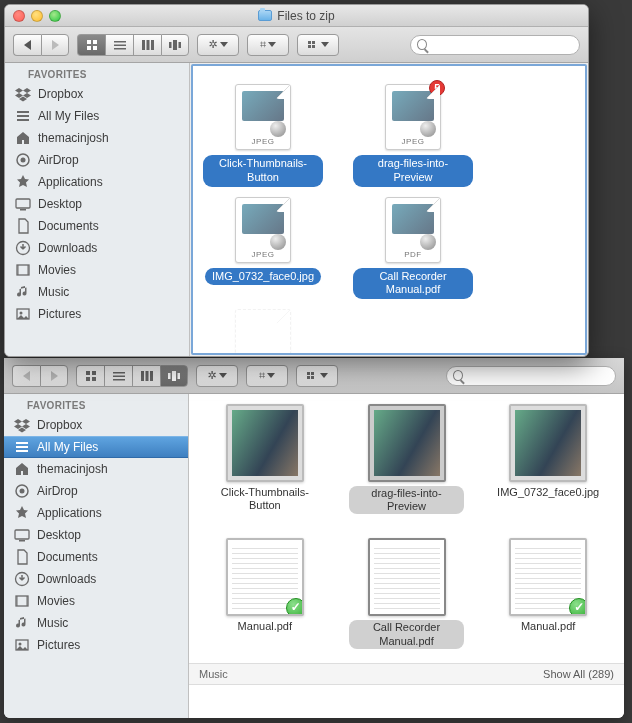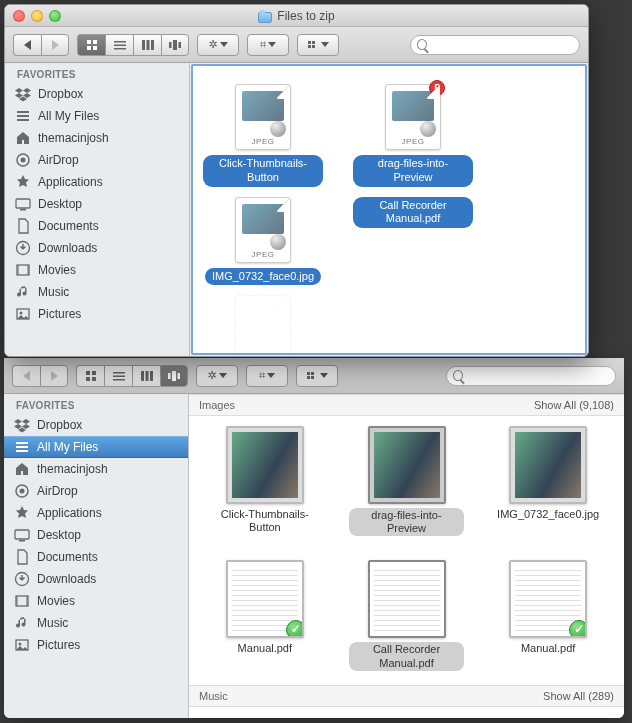--- a/index.html
+++ b/index.html
@@ -8,21 +8,21 @@
 .window { position: absolute; background: #ededed; border-radius: 6px; box-shadow: 0 8px 30px rgba(0,0,0,0.5); border: 1px solid #999; overflow: hidden; }
 .window.front { left: 4px; top: 4px; width: 585px; height: 353px; z-index: 2; }
 .window.back { left: 4px; top: 358px; width: 620px; height: 360px; z-index: 1; background: #f5f5f5; border: none; border-radius: 0 0 6px 6px; box-shadow: 0 4px 15px rgba(0,0,0,0.3); }
 
 .titlebar { height: 22px; background: linear-gradient(#e8e8e8,#d0d0d0); border-bottom: 1px solid #b0b0b0; display: flex; align-items: center; position: relative; }
 .traffic { display: flex; gap: 6px; padding-left: 8px; }
 .tl { width: 12px; height: 12px; border-radius: 50%; border: 0.5px solid rgba(0,0,0,0.2); }
 .tl.r { background: radial-gradient(circle at 40% 35%, #ff8a80,#ff5f57); }
 .tl.y { background: radial-gradient(circle at 40% 35%, #ffe082,#ffbd2e); }
 .tl.g { background: radial-gradient(circle at 40% 35%, #a5e88c,#28c840); }
-.title-center { position: absolute; left: 0; right: 0; text-align: center; font-size: 12px; color: #4a4a4a; display: flex; justify-content: center; align-items: flex-end; gap: 5px; pointer-events: none; }
+.title-center { position: absolute; left: 0; right: 0; text-align: center; font-size: 12px; color: #4a4a4a; display: flex; justify-content: center; align-items: center; gap: 5px; pointer-events: none; }
 .folder-glyph { width: 14px; height: 11px; background: linear-gradient(#a7d4f4,#6bb3e8); border-radius: 2px; border: 0.5px solid #5a9cd4; position: relative; }
 .folder-glyph::before { content:""; position:absolute; top:-3px; left:1px; width:5px; height:3px; background:#a7d4f4; border-radius:1px 1px 0 0; }
 
 .toolbar { height: 36px; background: linear-gradient(#e4e4e4,#cfcfcf); border-bottom: 1px solid #a5a5a5; display: flex; align-items: center; padding: 0 8px; gap: 8px; }
 .toolbar.back-tb { background: linear-gradient(#d8d8d8,#c5c5c5); }
 .btn { height: 22px; background: linear-gradient(#fdfdfd,#dcdcdc); border: 1px solid #9a9a9a; border-radius: 4px; display: flex; align-items: center; justify-content: center; font-size: 11px; color: #555; }
 .btn-group { display: flex; }
 .btn-group .btn { border-radius: 0; border-right-width: 0; }
 .btn-group .btn:first-child { border-radius: 4px 0 0 4px; }
 .btn-group .btn:last-child { border-radius: 0 4px 4px 0; border-right-width: 1px; }
@@ -33,21 +33,21 @@
 .action-btn { width: 42px; gap: 2px; }
 .search { flex: 1; max-width: 170px; margin-left: auto; height: 20px; background: #fff; border: 1px solid #b0b0b0; border-radius: 10px; display: flex; align-items: center; padding: 0 6px; gap: 4px; }
 .search input { border: none; outline: none; font-size: 11px; width: 100%; background: transparent; }
 .mag { width: 11px; height: 11px; border: 1.5px solid #888; border-radius: 50%; position: relative; }
 .mag::after { content:""; position:absolute; width:5px; height:1.5px; background:#888; bottom:-2px; right:-3px; transform:rotate(45deg); }
 
 .body { display: flex; height: calc(100% - 58px); }
 .window.back .body { height: calc(100% - 36px); }
 
 .sidebar { width: 185px; background: #e8ecef; border-right: 1px solid #c0c0c0; overflow: hidden; font-size: 12px; }
-.sb-header { font-size: 10px; color: #7a7a7a; font-weight: bold; padding: 6px 12px 3px; letter-spacing: 0.3px; }
+.sb-header { font-size: 10px; color: #7a7a7a; font-weight: bold; padding: 6px 23px 3px; letter-spacing: 0.3px; }
 .sb-item { display: flex; align-items: center; gap: 7px; padding: 3px 10px; color: #3c3c3c; cursor: default; }
 .sb-item.sel { background: linear-gradient(#5fa4e0,#3e7fc0); color: #fff; border-top: 1px solid #7db5e6; border-bottom: 1px solid #2f6aa8; padding-top:2px; padding-bottom:2px; }
 .sb-icon { width: 16px; height: 16px; display: flex; align-items: center; justify-content: center; color: #6a6a6a; font-size: 14px; }
 .sb-item.sel .sb-icon { color: #fff; }
 
 .content { flex: 1; background: #fff; overflow: hidden; position: relative; }
 .front .content { border: 2px solid #7aa7d8; border-radius: 2px; margin: 1px; }
 
 .icon-grid { padding: 18px 10px; display: flex; flex-wrap: wrap; gap: 10px 30px; align-content: flex-start; }
 .file { width: 120px; display: flex; flex-direction: column; align-items: center; }
@@ -244,24 +244,20 @@
                 <rect x="2" y="3" width="12" height="10" fill="none" stroke="currentColor" stroke-width="1.3"></rect>
                 <circle cx="6" cy="7" r="1.5" fill="currentColor"></circle>
                 <path fill="currentColor" d="M2 13l4-4 3 3 2-2 3 3H2z"></path>
               </svg>
             </span>
             <span>Pictures</span>
           </div>
         </div>
     </div>
     <div class="content" id="back-content">
-        <div class="section-hdr">
-          <span>Images</span>
-          <span class="sa">Show All (9,108)</span>
-        </div>
         <div class="cover-row">
           <div class="cf-item">
             <div class="cf-thumb">
               <div class="img"></div>
             </div>
             <div class="cf-label">Click-Thumbnails-Button</div>
           </div>
           <div class="cf-item">
             <div class="cf-thumb sel">
               <div class="img"></div>
@@ -503,20 +499,25 @@
           </div>
           <div class="file">
             <div class="thumb">
               <div class="preview"></div>
               <div class="ql"></div>
               <div class="ftype">JPEG</div>
             </div>
             <div class="label">IMG_0732_face0.jpg</div>
           </div>
           <div class="file">
+            <div class="thumb">
+              <div class="preview"></div>
+              <div class="ql"></div>
+              <div class="ftype">PDF</div>
+            </div>
             <div class="label">Call Recorder Manual.pdf</div>
           </div>
           <div class="file ghost">
             <div class="thumb"></div>
           </div>
         </div>
     </div>
   </div>
 </div>
 

